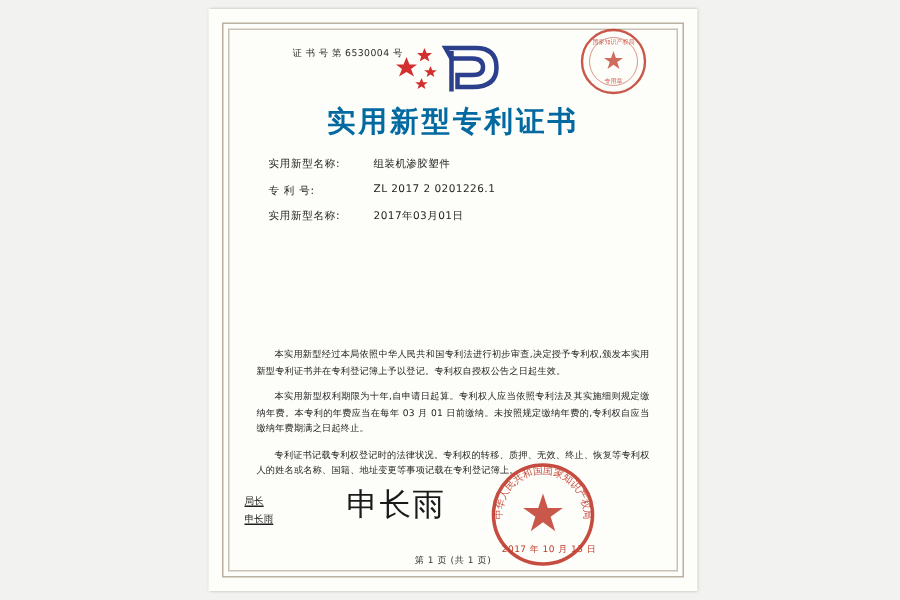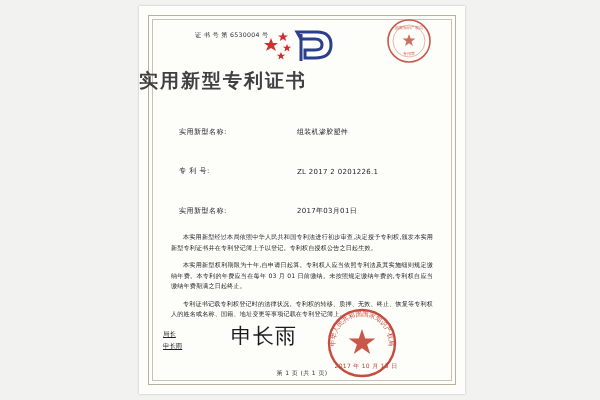--- a/index.html
+++ b/index.html
@@ -79,52 +79,51 @@
     top: 12px;
     width: 46px;
     height: 46px;
   }
 
   .title {
     position: absolute;
     left: 0;
     right: 0;
     top: 62px;
+    text-align: center;
     font-family: "DejaVu Sans", "Liberation Sans", sans-serif;
     font-size: 19px;
     font-weight: bold;
-    color: #404040;
+    color: #0369a1;
     letter-spacing: 2px;
   }
 
   
   .fields {
     position: absolute;
     left: 40px;
     top: 98px;
     width: 250px;
   }
   .field-row {
     display: flex;
-    align-items: flex-end;
+    align-items: flex-start;
     margin-bottom: 7.5px;
     font-size: 7px;
     color: #1f1f1f;
     white-space: nowrap;
-    gap: 48px;
   }
   .field-label {
     width: 70px;
     flex: 0 0 70px;
     letter-spacing: 0.5px;
   }
   .field-value {
     flex: 1 1 auto;
     letter-spacing: 0.3px;
-    margin-top: 23px;
   }
 
   .grant-row {
     position: absolute;
     left: 40px;
     top: 208px;
     font-size: 7px;
     color: #1f1f1f;
     white-space: nowrap;
     letter-spacing: 0.3px;

